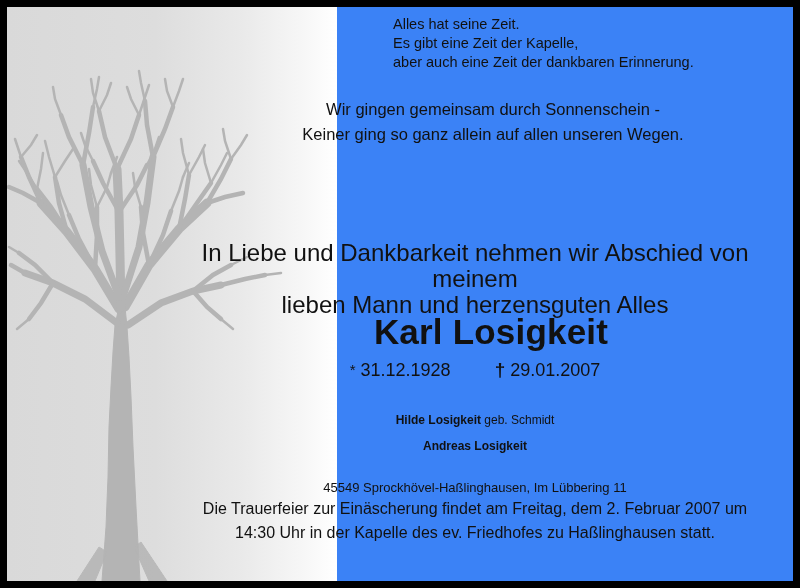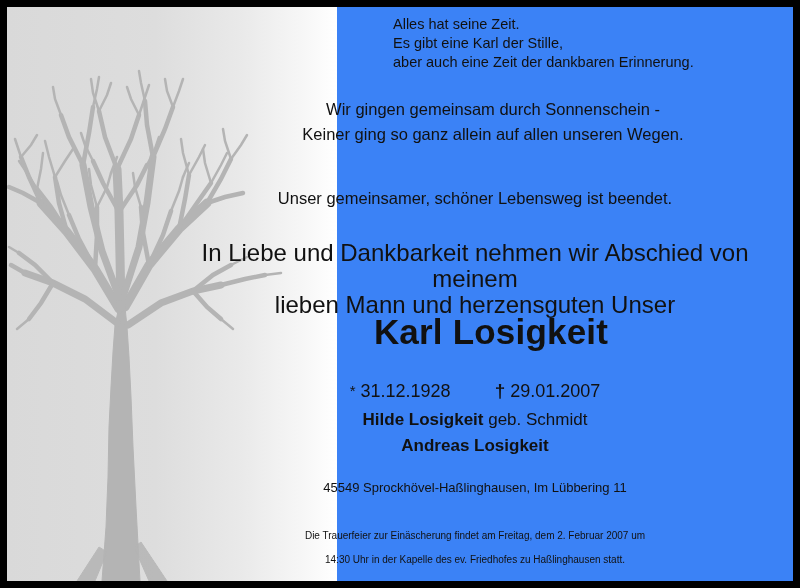--- a/index.html
+++ b/index.html
@@ -117,50 +117,49 @@
     font-weight: bold;
     letter-spacing: 0.2px;
   }
 
   .dates {
     position: absolute;
     left: 0;
     top: 352px;
     width: 636px;
     font-size: 18px;
-    margin-top: 21px;
   }
   .dates .star { font-size: 15px; vertical-align: 1px; }
   .dates .cross { font-weight: bold; font-size: 19px; }
   .dates .gap { display: inline-block; width: 34px; }
 
   .survivors {
     position: absolute;
     left: 0;
     top: 400px;
     width: 636px;
-    font-size: 17px;
+    font-size: 12px;
     line-height: 26px;
   }
   .survivors b { font-weight: bold; }
 
   .address {
     position: absolute;
     left: 0;
     top: 473px;
     width: 636px;
     font-size: 13px;
   }
 
   .service {
     position: absolute;
     left: 0;
-    top: 517px;
-    width: 636px;
-    font-size: 10px;
+    top: 490px;
+    width: 636px;
+    font-size: 16px;
     line-height: 24px;
   }
 </style>
 </head>
 <body>
 
 <div class="page">
 
   <div class="frame-top"></div>
   <div class="frame-bottom"></div>
@@ -254,34 +253,33 @@
             <path d="M176 170 L182 156"></path>
           </g>
         </g>
       </svg>
     </div>
 
     <div class="content">
 
       <div class="verse-block">
         <div>Alles hat seine Zeit.</div>
-        <div>Es gibt eine Karl der Stille,</div>
+        <div>Es gibt eine Zeit der Kapelle,</div>
         <div>aber auch eine Zeit der dankbaren Erinnerung.</div>
       </div>
 
       <div class="poem">
         <div>Wir gingen gemeinsam durch Sonnenschein -</div>
         <div>Keiner ging so ganz allein auf allen unseren Wegen.</div>
       </div>
 
-      <div class="line-single">Unser gemeinsamer, schöner Lebensweg ist beendet.</div>
 
       <div class="dedication">
         <div>In Liebe und Dankbarkeit nehmen wir Abschied von meinem</div>
-        <div>lieben Mann und herzensguten Unser</div>
+        <div>lieben Mann und herzensguten Alles</div>
       </div>
 
       <div class="name">Karl Losigkeit</div>
 
       <div class="dates">
         <span class="star">*</span>
         <span>31.12.1928</span>
         <span class="gap"></span>
         <span class="cross">†</span>
         <span>29.01.2007</span>

